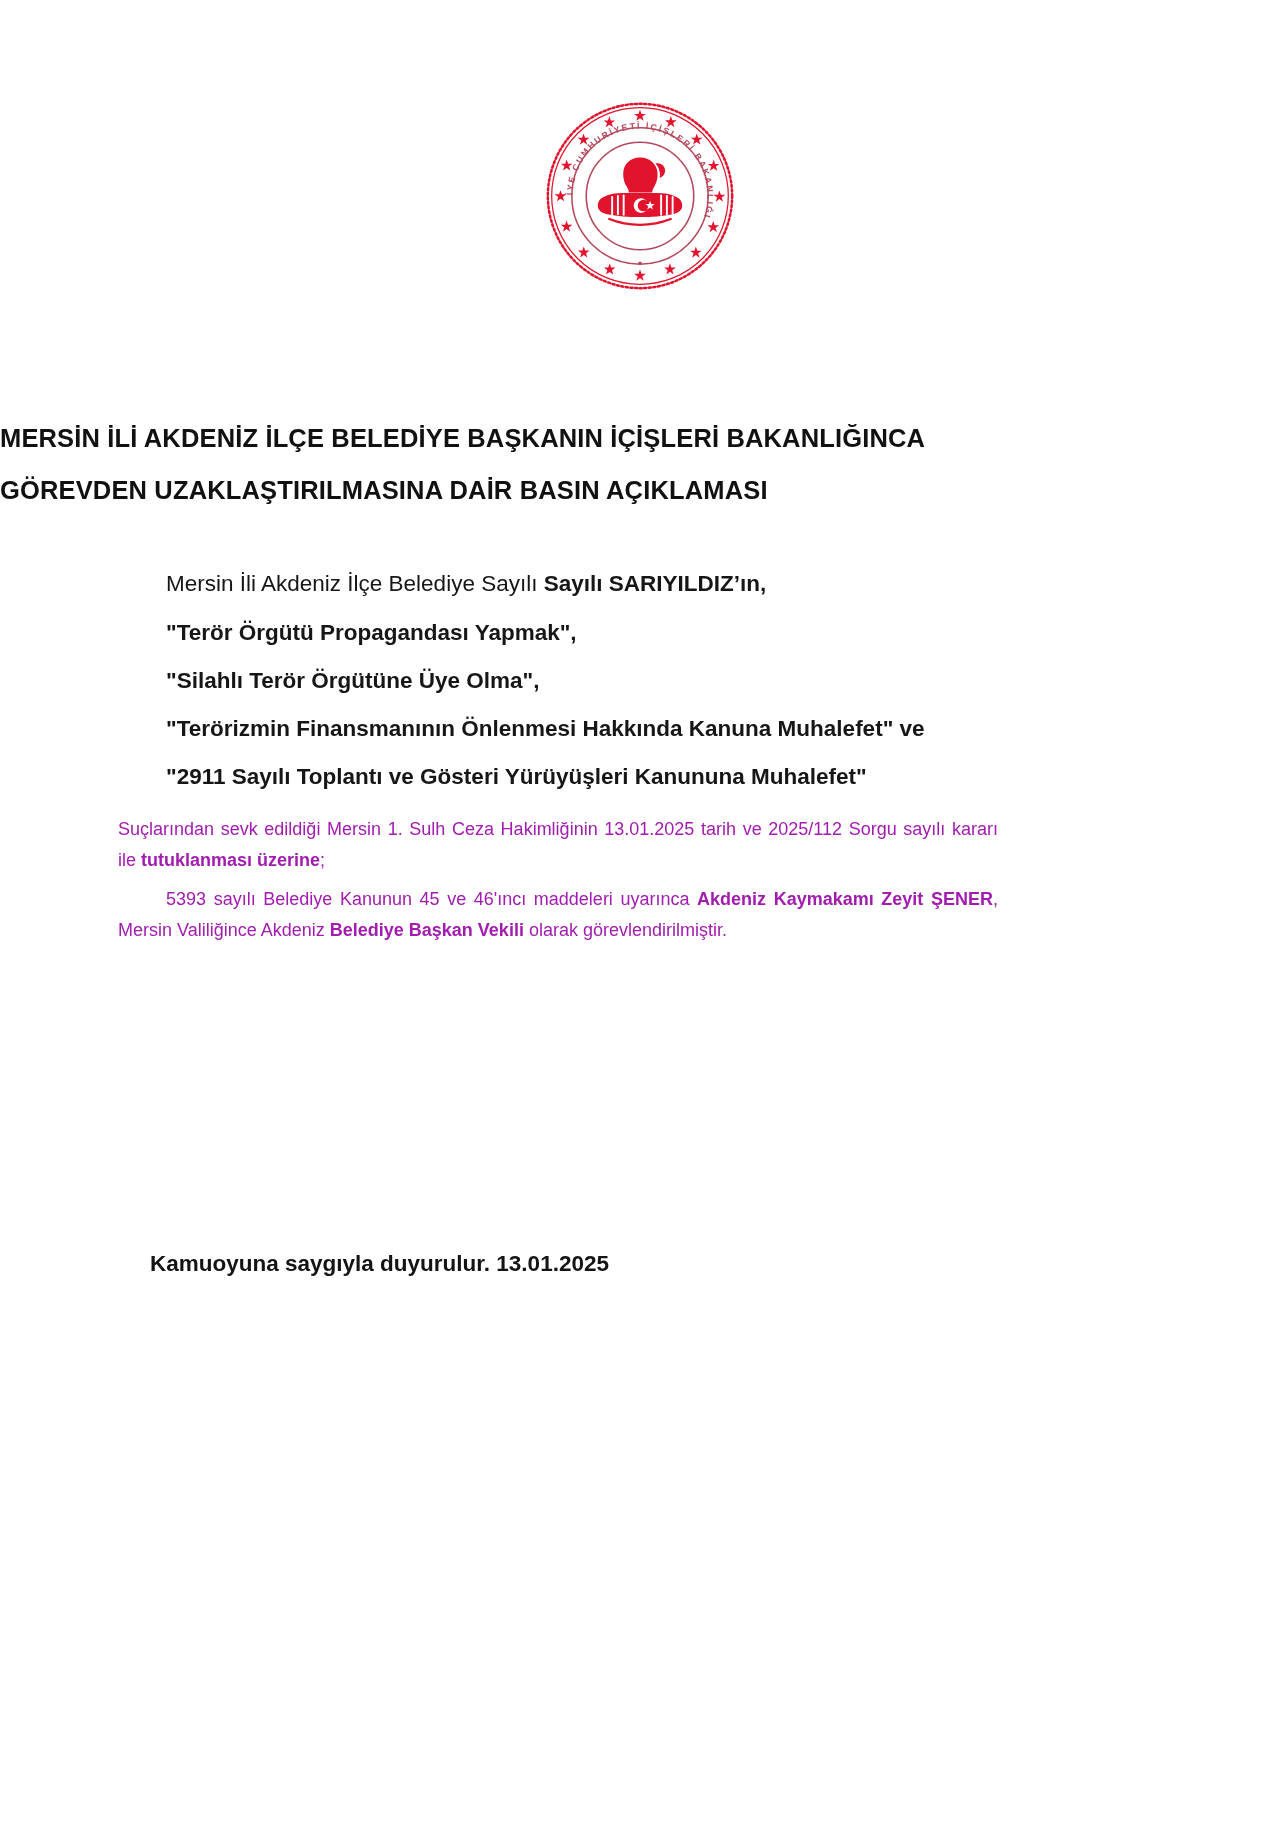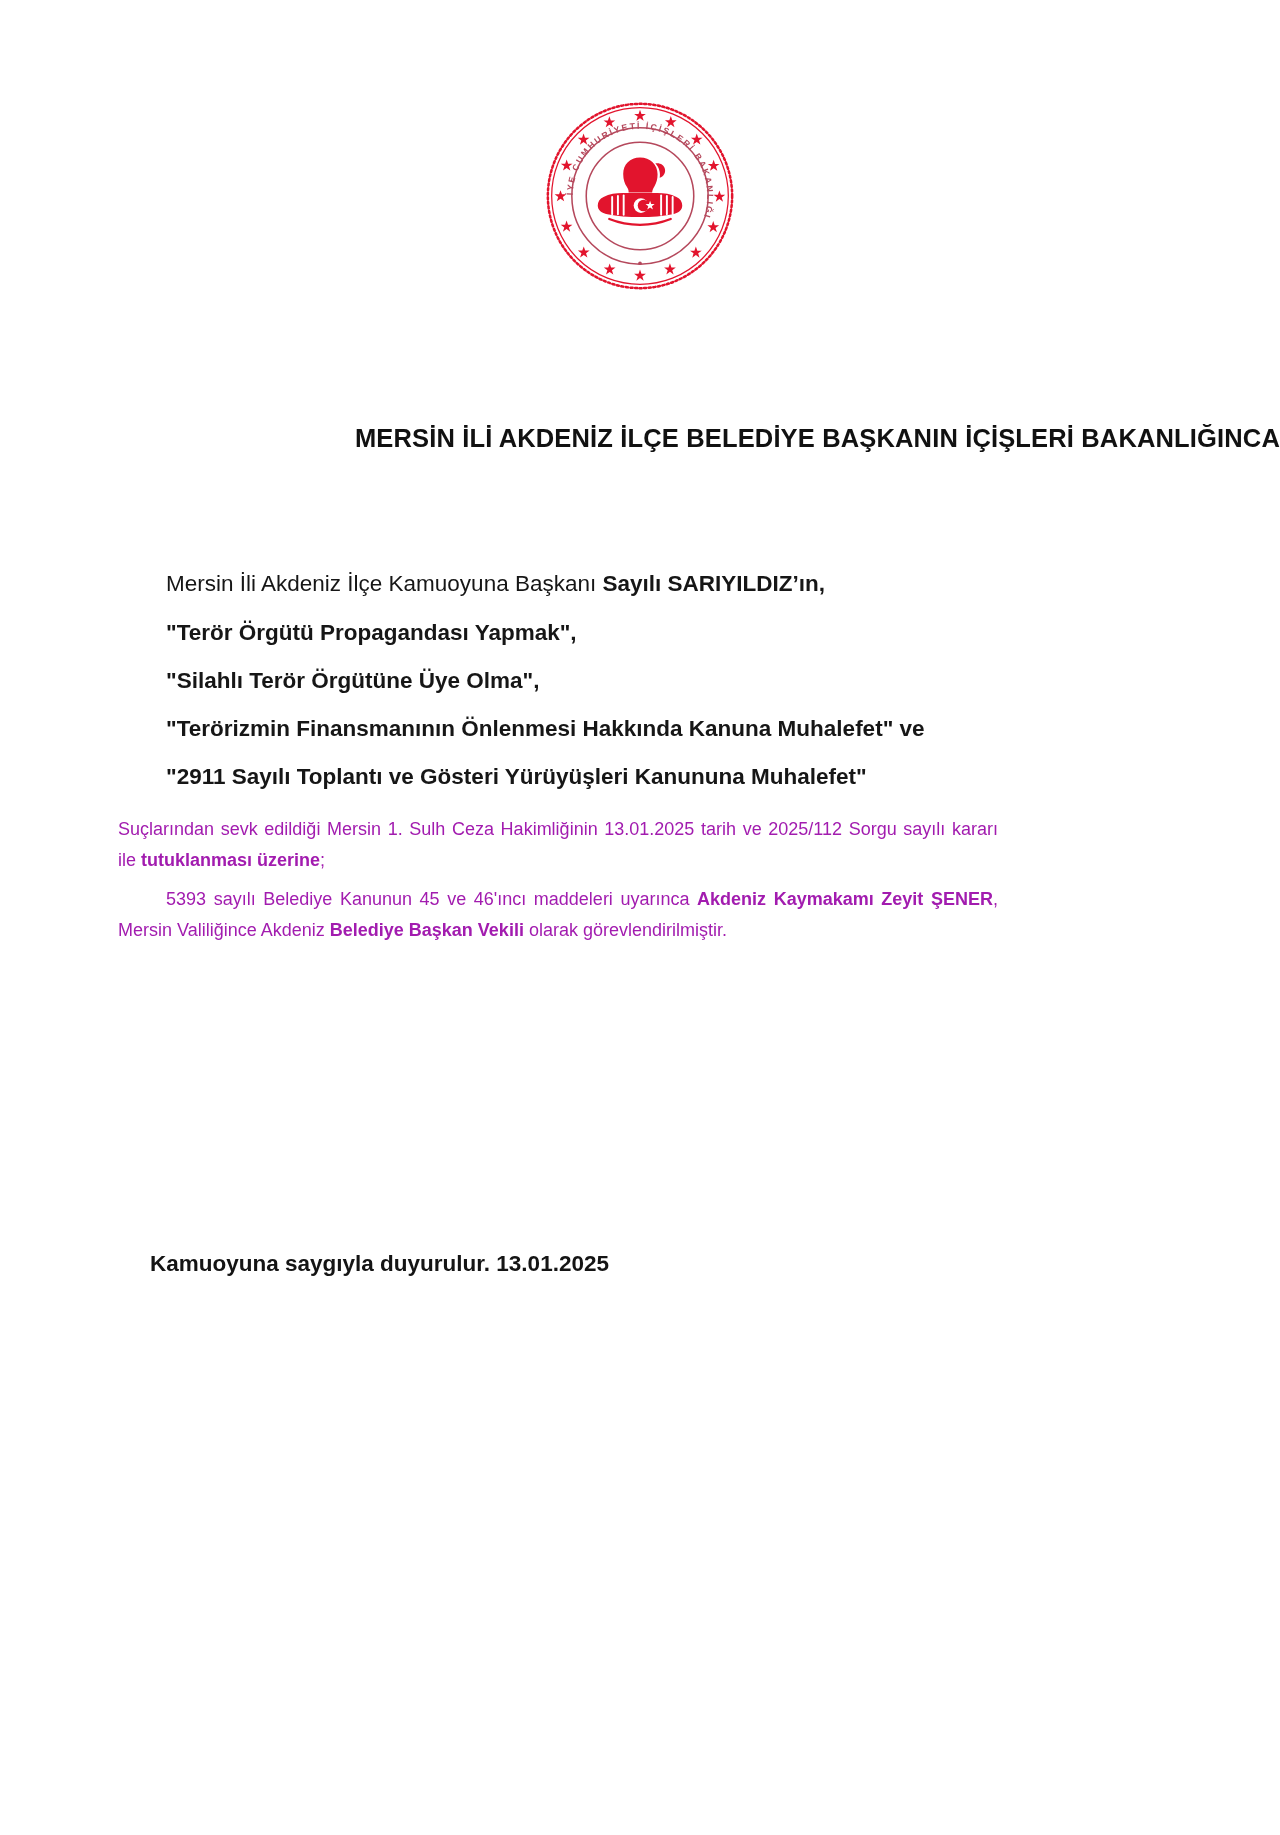--- a/index.html
+++ b/index.html
@@ -37,21 +37,21 @@
     height: 192px;
     display: block;
   }
 
   
   .title-block {
     position: absolute;
     top: 412px;
     left: 0;
     width: 1280px;
-    text-align: right;
+    text-align: left;
   }
   .title-line {
     font-size: 25.5px;
     font-weight: bold;
     letter-spacing: 0.15px;
     line-height: 52px;
     color: #111111;
     white-space: nowrap;
   }
 
@@ -217,25 +217,26 @@
             <use href="#star5"></use>
           </g>
       </g>
 
       <path d="M68 124 c 10 4 22 6 32 6 c 10 0 22 -2 32 -6" fill="none" stroke="#e2142d" stroke-width="2.4" stroke-linecap="round"></path>
     </svg>
   </div>
 
   <div class="title-block">
     <div class="title-line">MERSİN İLİ AKDENİZ İLÇE BELEDİYE BAŞKANIN İÇİŞLERİ BAKANLIĞINCA</div>
+    <div class="title-line">GÖREVDEN UZAKLAŞTIRILMASINA DAİR BASIN AÇIKLAMASI</div>
   </div>
 
   <div class="body-block">
 
-    <p class="lead"><span>Mersin İli Akdeniz İlçe Kamuoyuna Başkanı </span><span class="b">Sayılı SARIYILDIZ’ın,</span></p>
+    <p class="lead"><span>Mersin İli Akdeniz İlçe Belediye Sayılı </span><span class="b">Sayılı SARIYILDIZ’ın,</span></p>
 
     <p class="charge">"Terör Örgütü Propagandası Yapmak",</p>
     <p class="charge">"Silahlı Terör Örgütüne Üye Olma",</p>
     <p class="charge">"Terörizmin Finansmanının Önlenmesi Hakkında Kanuna Muhalefet" ve</p>
     <p class="charge last">"2911 Sayılı Toplantı ve Gösteri Yürüyüşleri Kanununa Muhalefet"</p>
 
     <p class="para justify"><span>Suçlarından sevk edildiği Mersin 1. Sulh Ceza Hakimliğinin 13.01.2025 tarih ve 2025/112 Sorgu sayılı kararı ile </span><span class="b">tutuklanması üzerine</span><span>;</span></p>
 
 
     <p class="para justify indent p-gap2"><span>5393 sayılı Belediye Kanunun 45 ve 46'ıncı maddeleri uyarınca </span><span class="b">Akdeniz Kaymakamı Zeyit ŞENER</span><span>, Mersin Valiliğince Akdeniz </span><span class="b">Belediye Başkan Vekili</span><span> olarak görevlendirilmiştir.</span></p>

